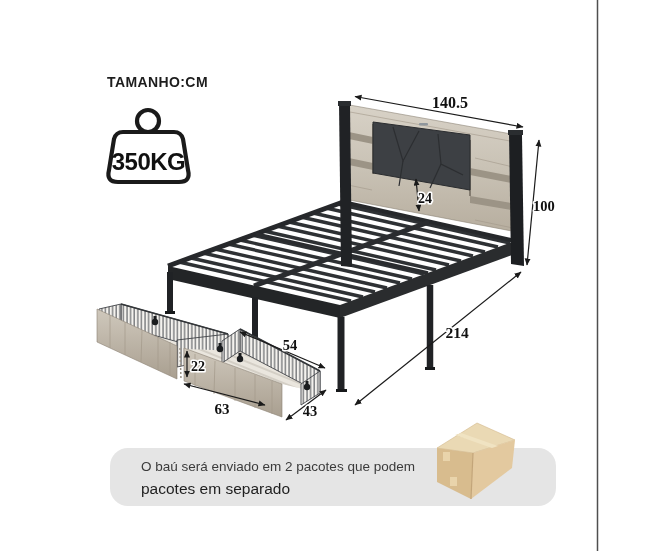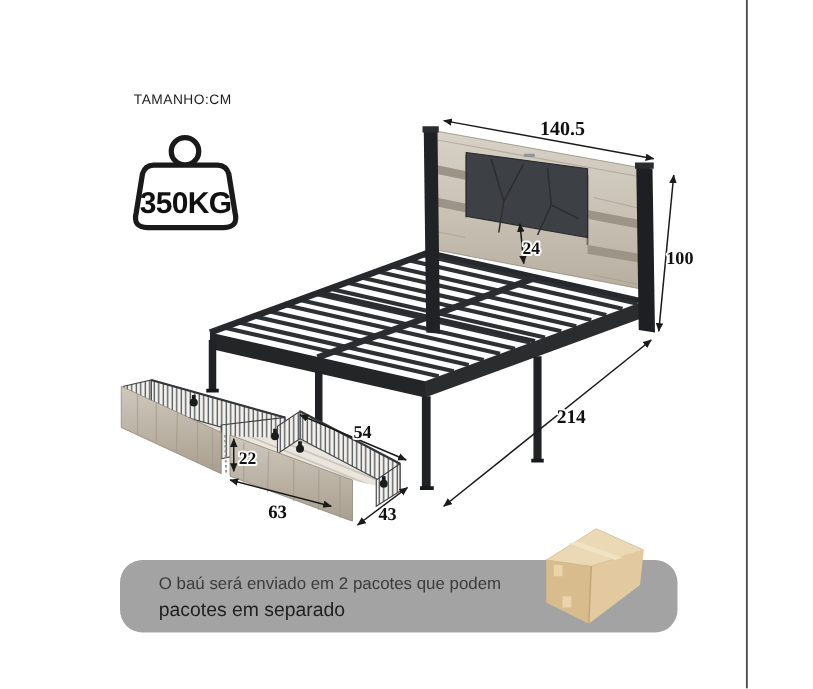--- a/index.html
+++ b/index.html
@@ -1,21 +1,21 @@
 <!DOCTYPE html>
 <html><head>
 <meta charset="utf-8">
 <style>
   html,body{margin:0;padding:0;background:#fff;}
   .canvas{position:relative;width:650px;height:551px;background:#fff;overflow:hidden;
           font-family:"Liberation Sans",sans-serif;}
-  .size-unit{position:absolute;left:107px;top:74px;font-size:11px;font-weight:400;
+  .size-unit{position:absolute;left:107px;top:74px;font-size:14px;font-weight:700;
              letter-spacing:.4px;color:#1d1d1d;text-align:center;}
-  .note-box{position:absolute;left:96px;top:448px;width:446px;height:58px;
-            border-radius:18px;background:#a3a3a3;}
+  .note-box{position:absolute;left:110px;top:448px;width:446px;height:58px;
+            border-radius:18px;background:#e5e5e5;}
   .note-text{position:absolute;left:31px;top:8px;white-space:nowrap;}
   .note-line1{font-size:13.5px;line-height:21px;color:#3b3b3b;}
   .note-line2{font-size:15.5px;line-height:24px;color:#1f1f1f;font-weight:500;}
   svg.scene{position:absolute;left:0;top:0;}
   .dimtxt{font-family:"Liberation Serif",serif;font-weight:bold;fill:#101010;
           paint-order:stroke;stroke:#ffffff;stroke-width:3px;stroke-linejoin:round;}
   .kgtxt{font-family:"Liberation Sans",sans-serif;font-weight:bold;fill:#111;letter-spacing:-0.5px;}
 </style>
 </head>
 <body>

